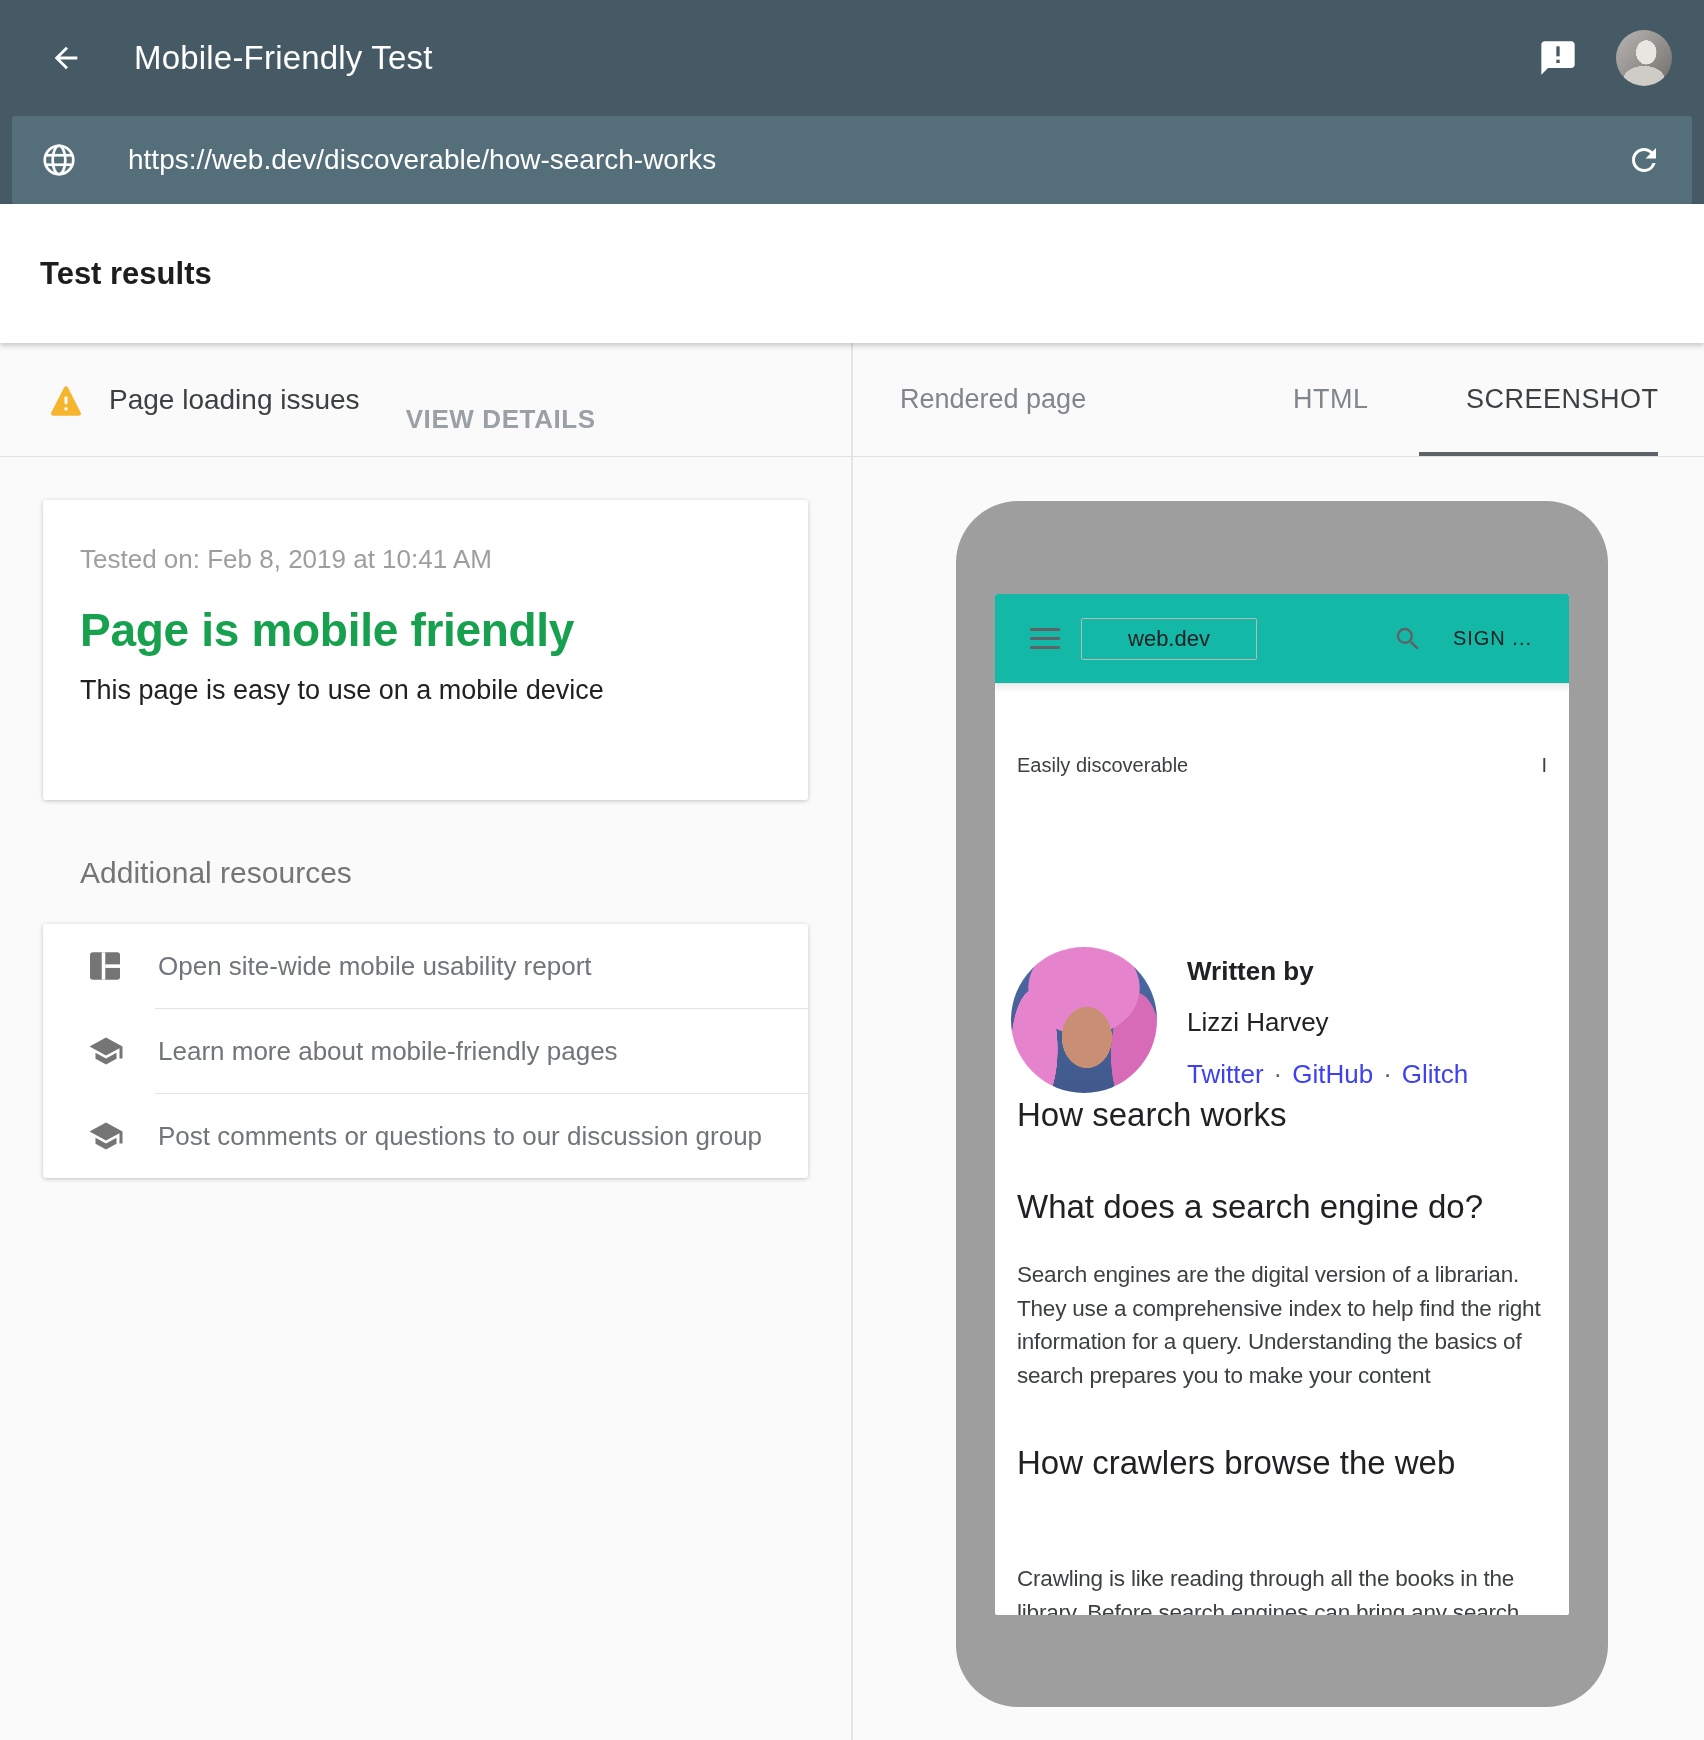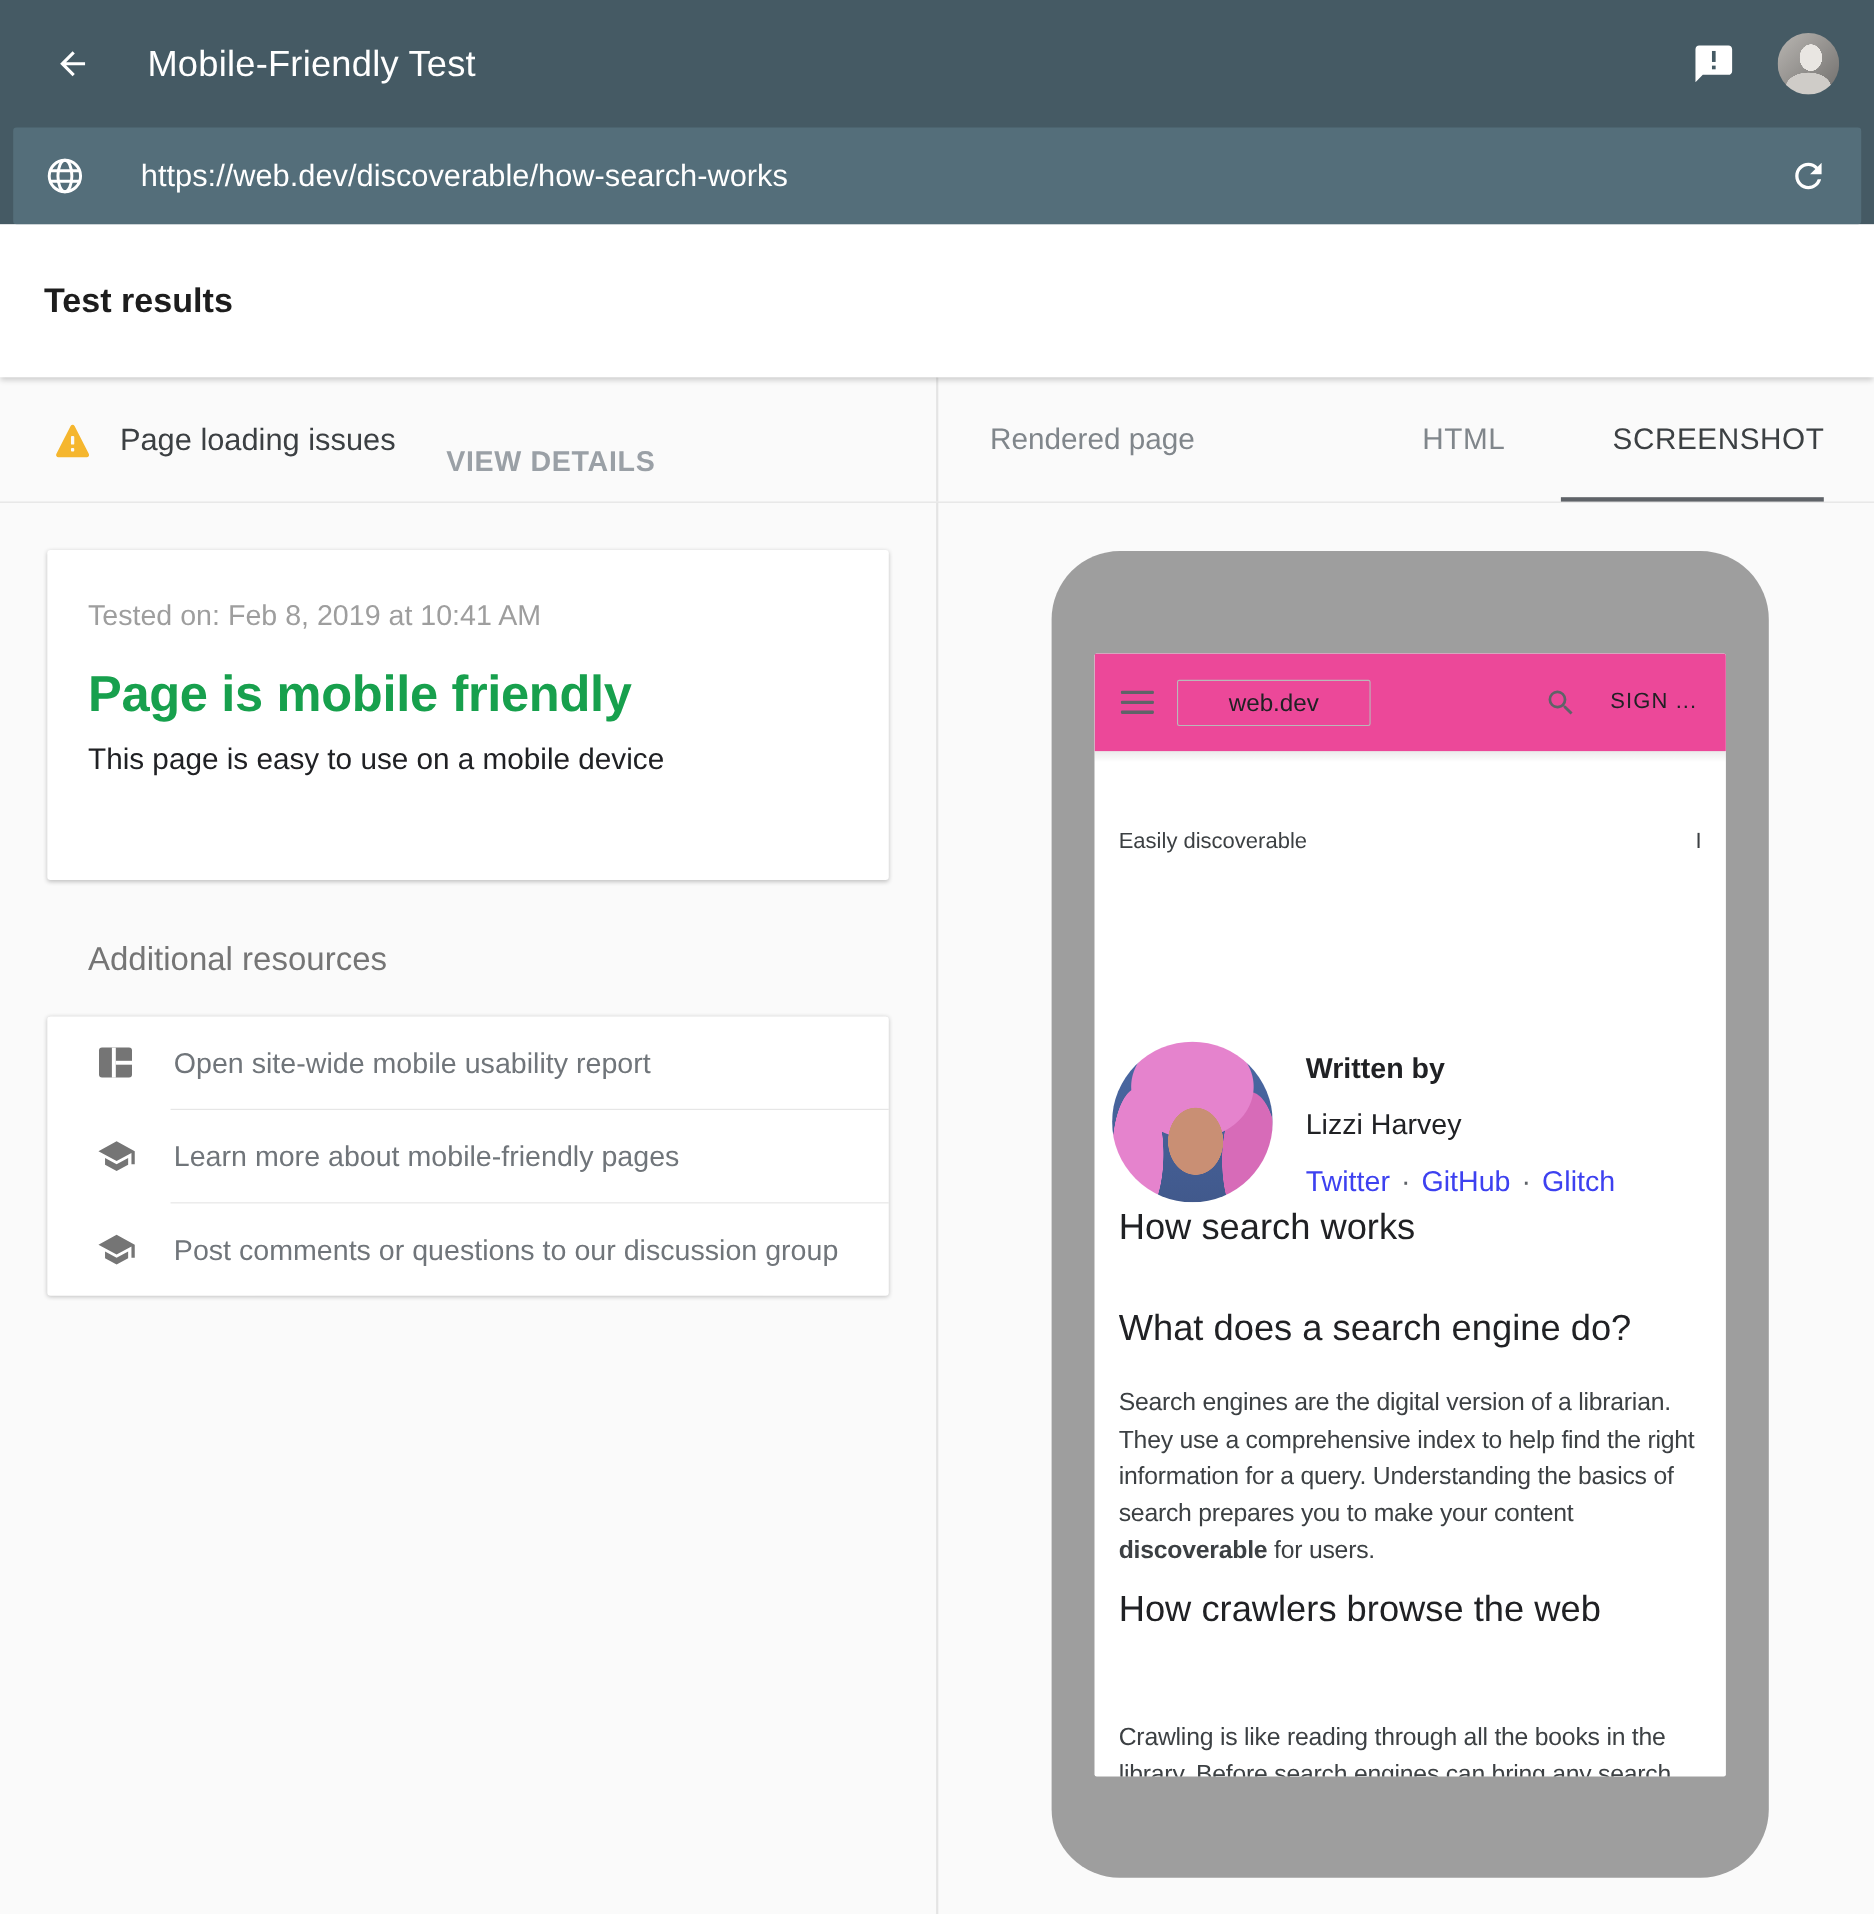--- a/index.html
+++ b/index.html
@@ -58,21 +58,21 @@
   .card-resources{margin-top:34px;padding:0;}
   .res-row{height:84px;display:flex;align-items:center;padding-left:45px;cursor:pointer;}
   .res-icon{width:36px;flex:0 0 36px;display:flex;align-items:center;}
   .res-label{font-size:26px;color:#70757a;margin-left:34px;white-space:nowrap;}
   .res-divider{border-top:1px solid #e4e4e4;margin-left:112px;}
 
   
   .phone{position:relative;margin:44px 0 0 103px;width:652px;height:1206px;background:#9e9e9e;border-radius:62px;}
   .phone-screen{position:absolute;left:39px;top:93px;width:574px;height:1021px;background:#fff;border-radius:2px;overflow:hidden;}
 
-  .ph-header{position:absolute;top:0;left:0;right:0;height:89px;display:flex;align-items:center;padding:0 24px;box-sizing:border-box;background:#ec4899;justify-content:flex-end;}
+  .ph-header{position:absolute;top:0;left:0;right:0;height:89px;display:flex;align-items:center;padding:0 35px;box-sizing:border-box;background:#14b8a6;justify-content:flex-end;}
   .hamburger{width:30px;flex:0 0 30px;display:flex;flex-direction:column;gap:5.5px;}
   .hamburger span{display:block;height:3.5px;background:#5f6368;border-radius:1px;}
   .sitebox{margin-left:21px;width:176px;height:42px;border:1px solid #b9b9b9;border-radius:2px;display:flex;align-items:center;justify-content:center;font-size:22px;color:#202124;box-sizing:border-box;}
   .ph-spacer{flex:1;}
   .ph-search{margin-right:30px;display:flex;}
   .ph-sign{font-size:20px;font-weight:500;letter-spacing:1px;color:#202124;margin-right:2px;white-space:nowrap;}
   .ph-header-divider{position:absolute;top:89px;left:0;right:0;height:10px;
     background:linear-gradient(#e3e3e3 0 1px, rgba(0,0,0,.07) 1px, rgba(0,0,0,0) 100%);}
 
   .ph-breadcrumb{position:absolute;top:160px;left:22px;right:22px;display:flex;justify-content:space-between;font-size:20px;color:#3c4043;}
@@ -232,21 +232,20 @@
         </div>
 
         <div class="ph-h1">How search works</div>
         <div class="ph-h2">What does a search engine do?</div>
 
         <div class="ph-p1">
           <div>Search engines are the digital version of a librarian.</div>
           <div>They use a comprehensive index to help find the right</div>
           <div>information for a query. Understanding the basics of</div>
           <div>search prepares you to make your content</div>
-          <div><span class="bold">discoverable</span><span> for users.</span></div>
         </div>
 
         <div class="ph-h3">How crawlers browse the web</div>
 
         <div class="ph-p2">
           <div>Crawling is like reading through all the books in the</div>
           <div>library. Before search engines can bring any search</div>
         </div>
 
       </div>

